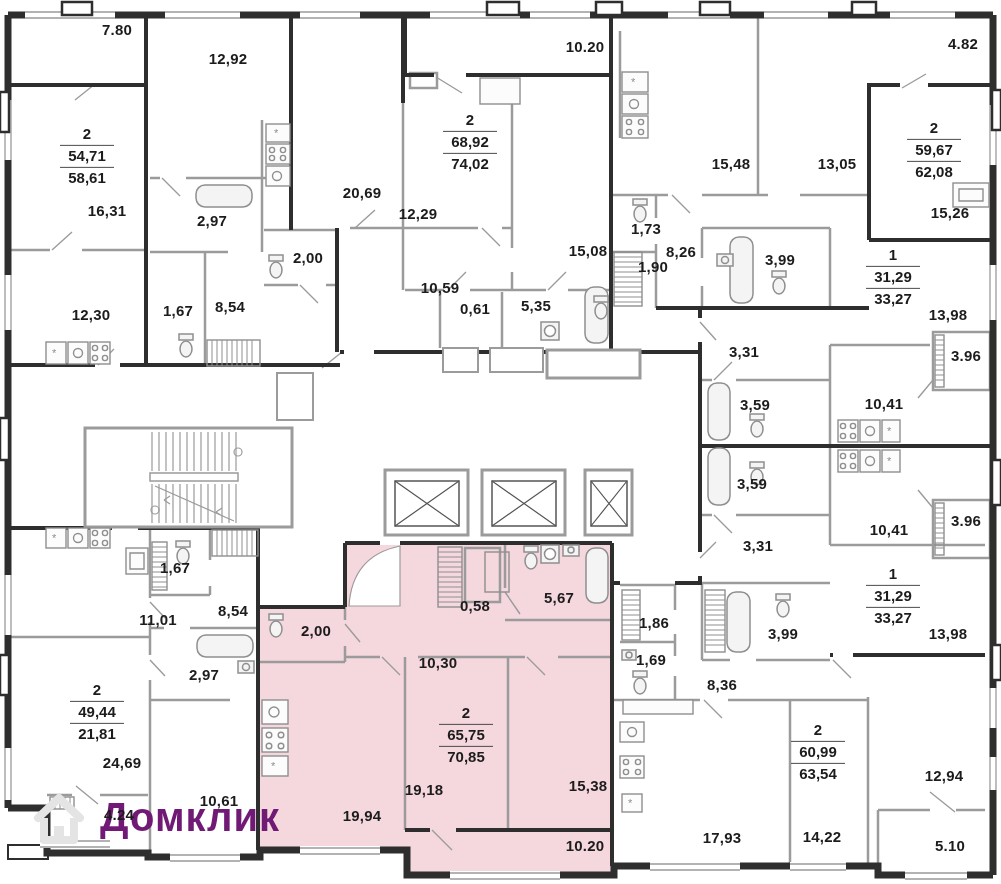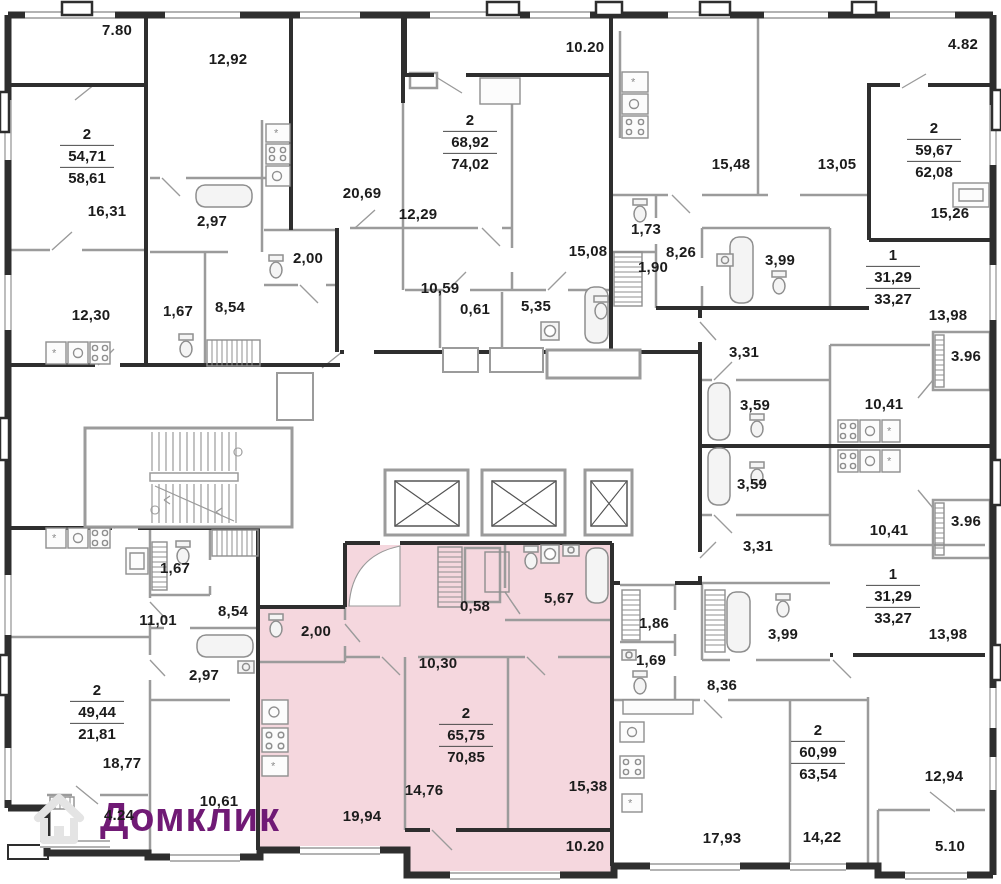--- a/index.html
+++ b/index.html
@@ -462,28 +462,28 @@
       <div class="room-label" style="left: 884px; top: 403px;">10,41</div>
       <div class="room-label" style="left: 752px; top: 483px;">3,59</div>
       <div class="room-label" style="left: 889px; top: 529px;">10,41</div>
       <div class="room-label" style="left: 758px; top: 545px;">3,31</div>
       <div class="room-label" style="left: 966px; top: 520px;">3.96</div>
       <div class="room-label" style="left: 948px; top: 633px;">13,98</div>
       <div class="room-label" style="left: 175px; top: 567px;">1,67</div>
       <div class="room-label" style="left: 233px; top: 610px;">8,54</div>
       <div class="room-label" style="left: 116px; top: 619px; margin-left: 42px;">11,01</div>
       <div class="room-label" style="left: 204px; top: 674px;">2,97</div>
-      <div class="room-label" style="left: 122px; top: 762px;">18,77</div>
+      <div class="room-label" style="left: 122px; top: 762px;">24,69</div>
       <div class="room-label" style="left: 119px; top: 814px;">4.24</div>
       <div class="room-label" style="left: 219px; top: 800px;">10,61</div>
       <div class="room-label" style="left: 475px; top: 605px;">0,58</div>
       <div class="room-label" style="left: 559px; top: 597px;">5,67</div>
       <div class="room-label" style="left: 438px; top: 662px;">10,30</div>
       <div class="room-label" style="left: 316px; top: 630px;">2,00</div>
-      <div class="room-label" style="left: 424px; top: 789px;">14,76</div>
+      <div class="room-label" style="left: 424px; top: 789px;">19,18</div>
       <div class="room-label" style="left: 588px; top: 785px;">15,38</div>
       <div class="room-label" style="left: 362px; top: 815px;">19,94</div>
       <div class="room-label" style="left: 585px; top: 845px;">10.20</div>
       <div class="room-label" style="left: 654px; top: 622px;">1,86</div>
       <div class="room-label" style="left: 651px; top: 659px;">1,69</div>
       <div class="room-label" style="left: 783px; top: 633px;">3,99</div>
       <div class="room-label" style="left: 722px; top: 677px; margin-top: 7px;">8,36</div>
       <div class="room-label" style="left: 722px; top: 837px;">17,93</div>
       <div class="room-label" style="left: 822px; top: 836px;">14,22</div>
       <div class="room-label" style="left: 944px; top: 775px;">12,94</div>

